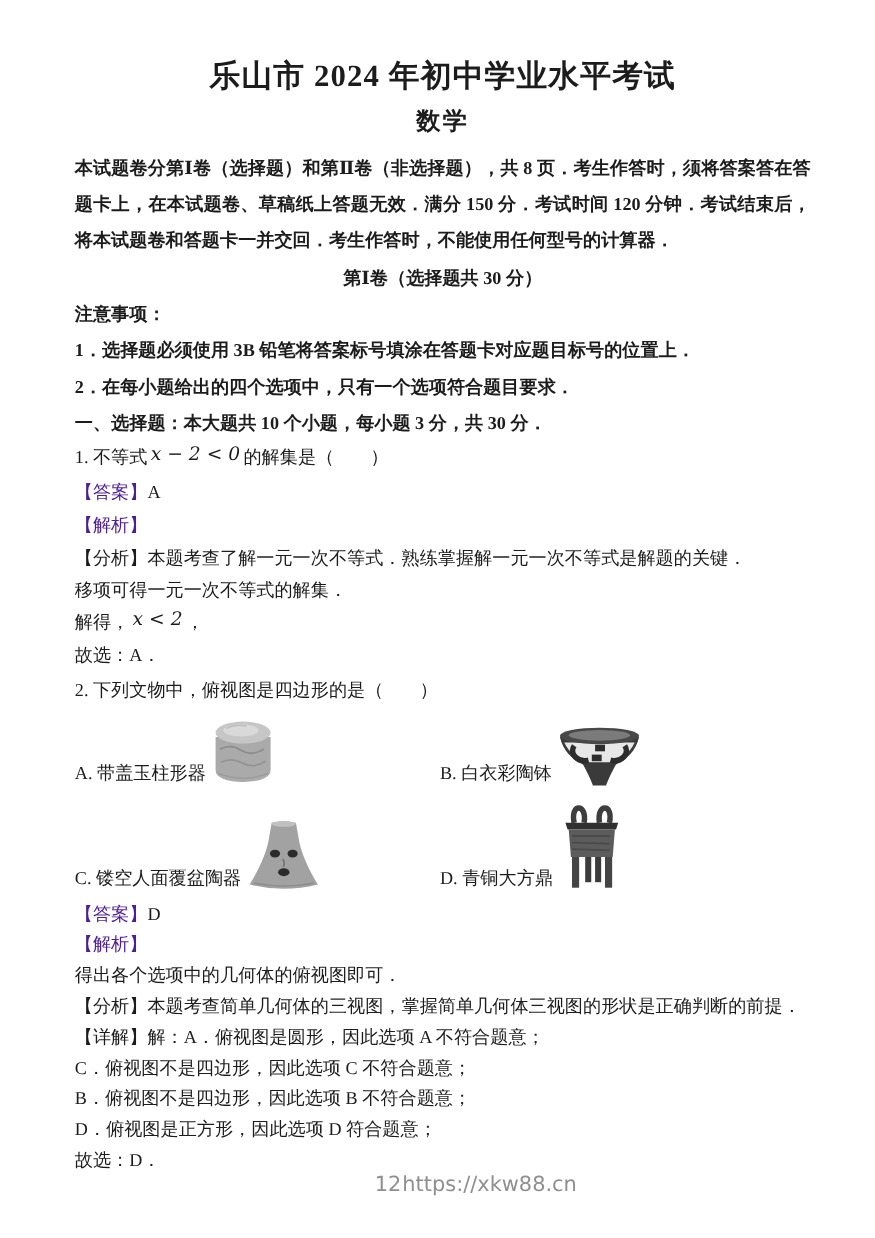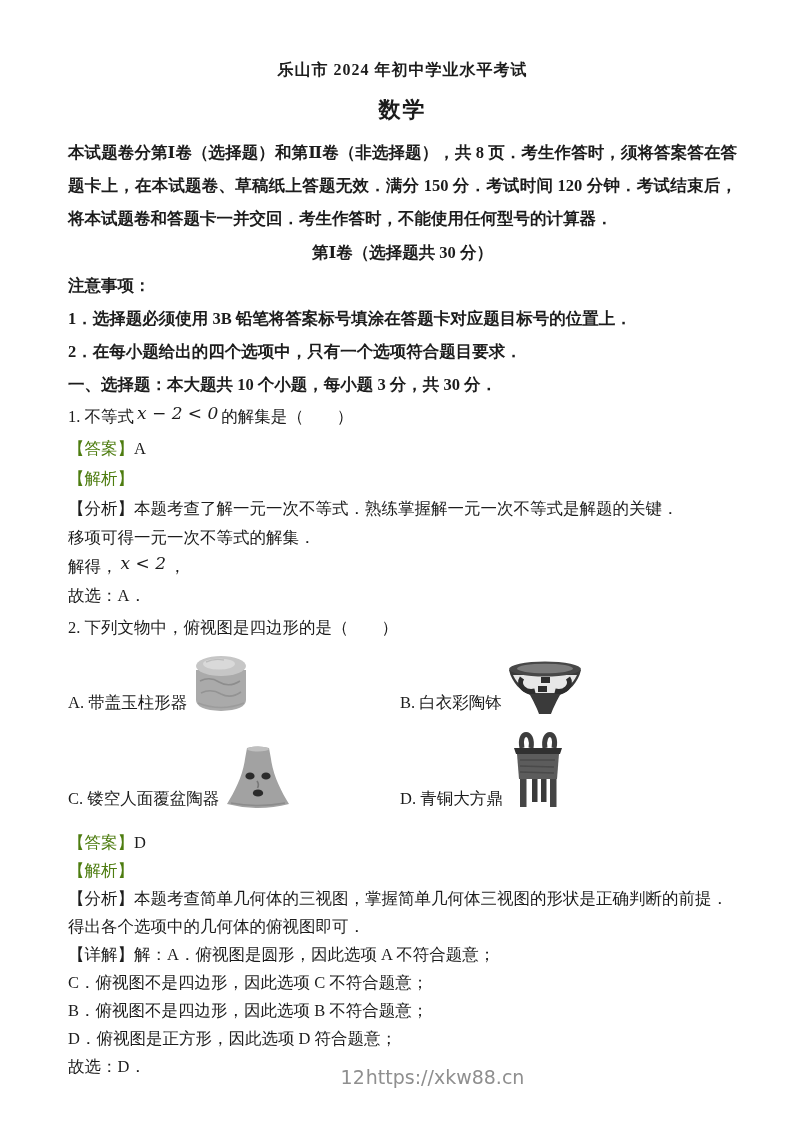--- a/index.html
+++ b/index.html
@@ -10,21 +10,21 @@
     margin: 0 auto;
     background: #fff;
     overflow: hidden;
     padding: 46px 58px 0 68px;
     font-family: "Liberation Serif", "DejaVu Serif", serif;
     font-size: 16.5px;
     color: #1c1c1c;
   }
   .title {
     margin: 8px 0 0; text-align: center;
-    font-size: 16px; font-weight: bold; line-height: 32px; letter-spacing: 1px;
+    font-size: 28px; font-weight: bold; line-height: 32px; letter-spacing: 1px;
   }
   .subject {
     margin: 8px 0 0; text-align: center;
     font-size: 22px; font-weight: bold; line-height: 32px; letter-spacing: 2px;
   }
   .intro {
     margin: 10px 0 0; font-weight: bold;
     line-height: 33px; text-align: justify;
   }
   .center { text-align: center; }
@@ -35,21 +35,21 @@
   .ln-b { line-height: 28px; margin: 0; }
   .sec-heading { line-height: 32px; margin-top: 2px; }
   .math {
     font-family: "DejaVu Serif", serif;
     font-style: italic;
     font-size: 17px;
     position: relative; top: -3px;
     padding: 0 3px;
     white-space: nowrap;
   }
-  .tag { color: #4d7c0f; }
+  .tag { color: #4c1d95; }
   .q1-options {
     display: grid;
     grid-template-columns: 167px 165px 163px 1fr;
     line-height: 30px; margin-top: 1px;
   }
   .artifact-row {
     display: grid;
     grid-template-columns: 332px 1fr;
   }
   .artifact-cell {
@@ -170,28 +170,28 @@
         <rect x="24" y="50" width="5.5" height="25" fill="#3b3b3b"></rect>
         <rect x="33" y="50" width="5.5" height="25" fill="#3b3b3b"></rect>
         <rect x="42" y="50" width="6.5" height="30" fill="#454545"></rect>
         <path d="M6 21 L54 21 L52 27 L8 27 Z" fill="#303030"></path>
         <path d="M9 27 L51 27 L49 52 L11 52 Z" fill="#5c5c5c"></path>
         <path d="M12 33 L47 33 M12 39 L46 40 M12 45 L46 46" stroke="#4a4a4a" stroke-width="1.6" fill="none"></path>
       </svg>
     </div>
   </div>
 
-  <p class="ln-b" style="margin-top:18px">
+  <p class="ln-b" style="margin-top:6px">
     <span class="tag">【答案】</span><span>D</span>
   </p>
   <p class="ln-b tag">【解析】</p>
+  <p class="ln-b">得出各个选项中的几何体的俯视图即可．</p>
   <p class="ln-b">
     <span>【分析】</span><span>本题考查简单几何体的三视图，掌握简单几何体三视图的形状是正确判断的前提．</span>
   </p>
-  <p class="ln-b">得出各个选项中的几何体的俯视图即可．</p>
   <p class="ln-b">
     <span>【详解】</span><span>解：A．俯视图是圆形，因此选项 A 不符合题意；</span>
   </p>
   <p class="ln-b">C．俯视图不是四边形，因此选项 C 不符合题意；</p>
   <p class="ln-b">B．俯视图不是四边形，因此选项 B 不符合题意；</p>
   <p class="ln-b">D．俯视图是正方形，因此选项 D 符合题意；</p>
   <p class="ln-b">故选：D．</p>
 
   <div class="footer">
     <span>12</span>

